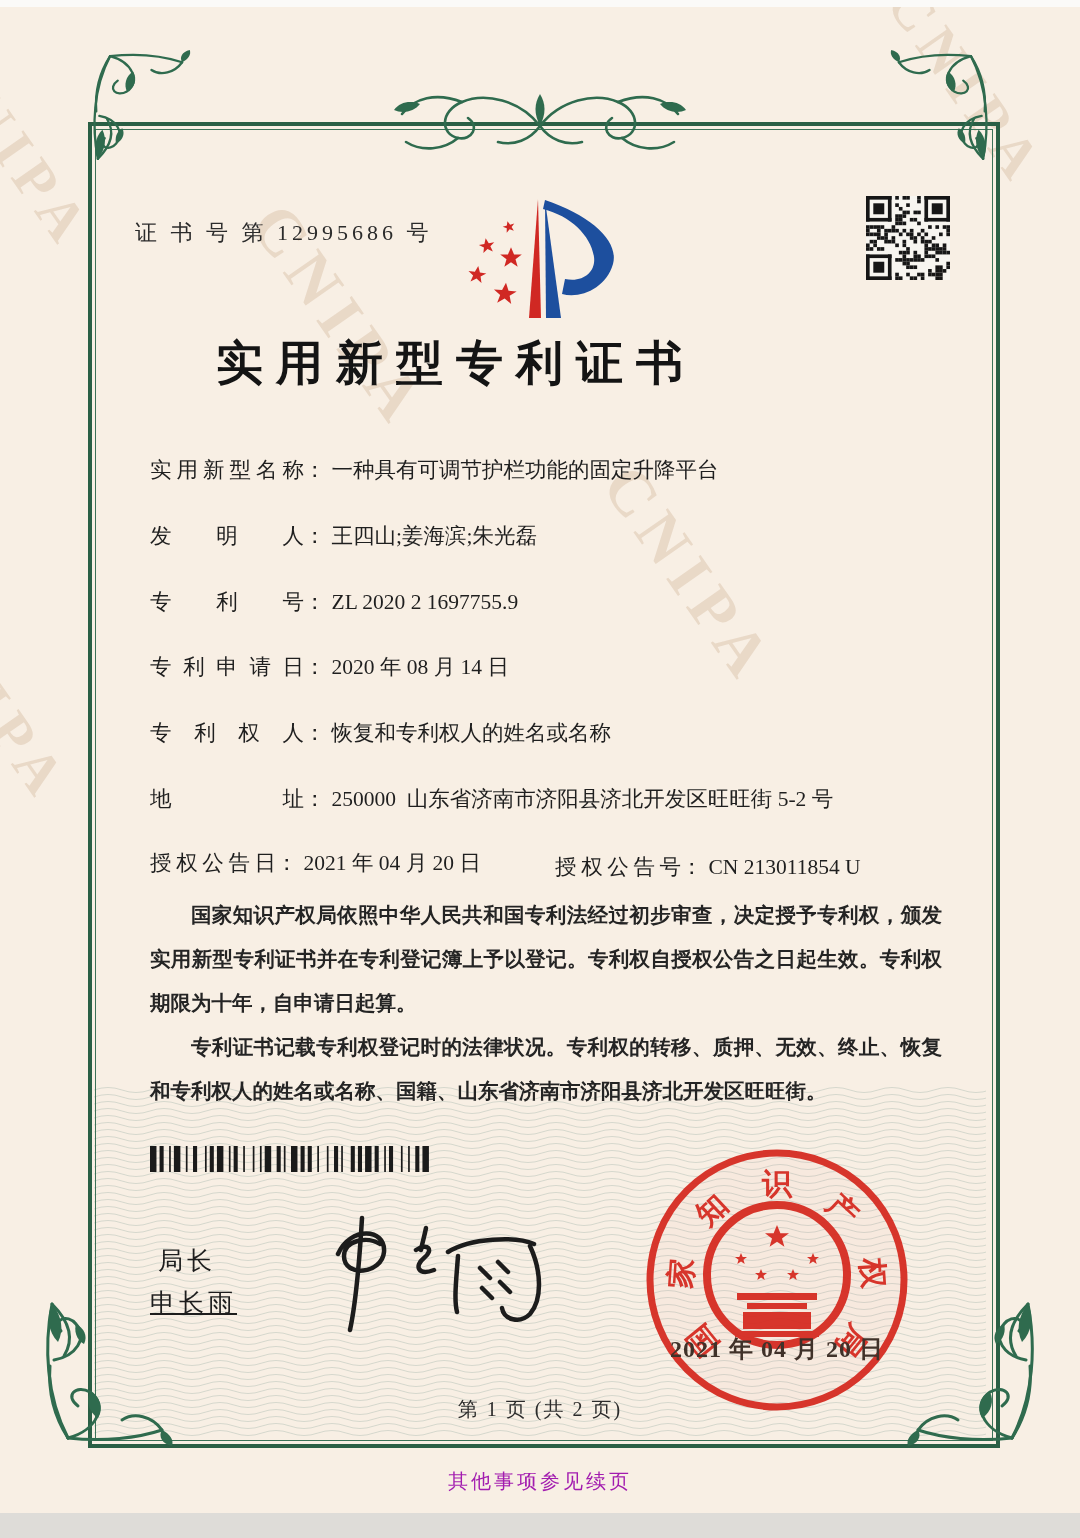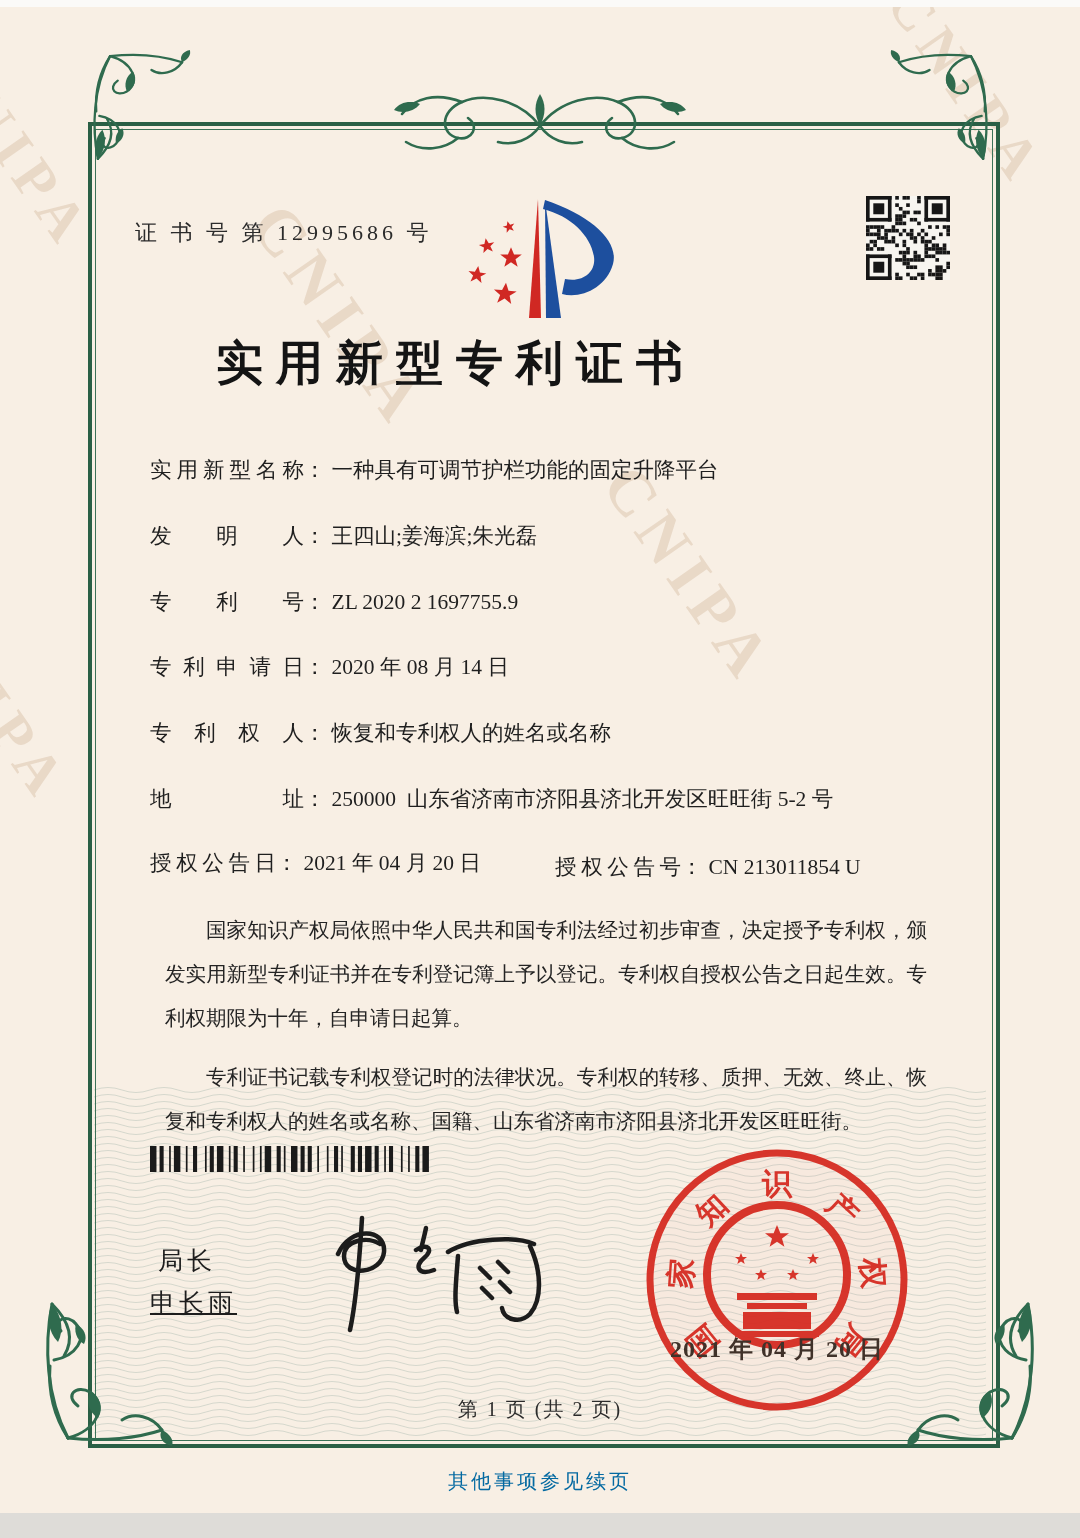--- a/index.html
+++ b/index.html
@@ -29,39 +29,39 @@
   
   .f-row{position:absolute;left:150px;width:800px;font-size:21.5px;color:#1f1f1f;z-index:4;white-space:nowrap;}
   .f-label{display:inline-block;width:154px;text-align:justify;text-align-last:justify;vertical-align:top;}
   .f-label.sm{width:126px;}
   .f-colon{margin-right:6px;}
   .f-value{white-space:pre-wrap;}
   .pair2{position:absolute;left:405px;top:4px;}
   
   .body-text{position:absolute;left:150px;top:893px;width:792px;font-size:20.5px;line-height:44px;
              text-align:justify;color:#242424;z-index:4;}
-  .body-text p{margin:15px;text-indent:2em;}
+  .body-text p{margin:0;text-indent:2em;font-weight:bold;}
   
   .barcode{position:absolute;left:150px;top:1146px;z-index:4;}
   
   .signer-title{position:absolute;left:150px;top:1244px;font-size:25px;letter-spacing:4px;
                 font-family:"Liberation Sans","DejaVu Sans",sans-serif;color:#1d1d1d;z-index:4;margin-left:8px;}
   .signer-name{position:absolute;left:150px;top:1286px;font-size:25px;letter-spacing:4px;
                font-family:"Liberation Sans","DejaVu Sans",sans-serif;color:#1d1d1d;z-index:4;text-decoration:underline;}
   .signature{position:absolute;left:320px;top:1212px;z-index:4;}
   
   .seal{position:absolute;left:640px;top:1143px;width:274px;height:274px;z-index:5;opacity:.93;}
   .seal-ch{font-family:"Liberation Sans","DejaVu Sans",sans-serif;font-size:30px;font-weight:700;fill:#d5281e;}
   .seal-date{position:absolute;left:0;top:190px;width:274px;text-align:center;font-size:24px;
              font-weight:600;color:#33241c;letter-spacing:1px;z-index:6;}
   
   .page-no{position:absolute;left:0;top:1396px;width:1080px;text-align:center;font-size:20px;
            letter-spacing:2px;color:#2b2b2b;z-index:4;}
   .cont-note{position:absolute;left:0;top:1468px;width:1080px;text-align:center;font-size:20px;
-             letter-spacing:3px;color:#0369a1;z-index:4;}
+             letter-spacing:3px;color:#a21caf;z-index:4;}
 </style>
 </head>
 <body>
 
 <div id="canvas">
 
   <svg width="0" height="0" style="position:absolute">
     <defs>
       <symbol id="orn-corner" viewBox="0 0 150 150">
         <g fill="none" stroke="#2f6b4e" stroke-width="3" stroke-linecap="round">

